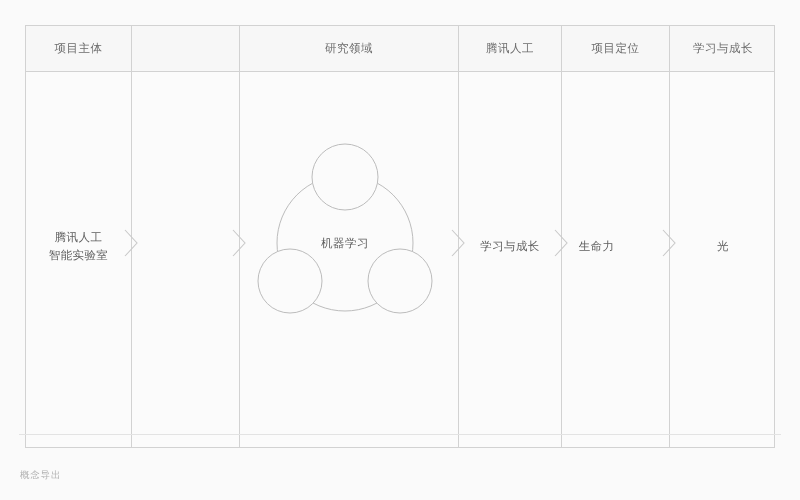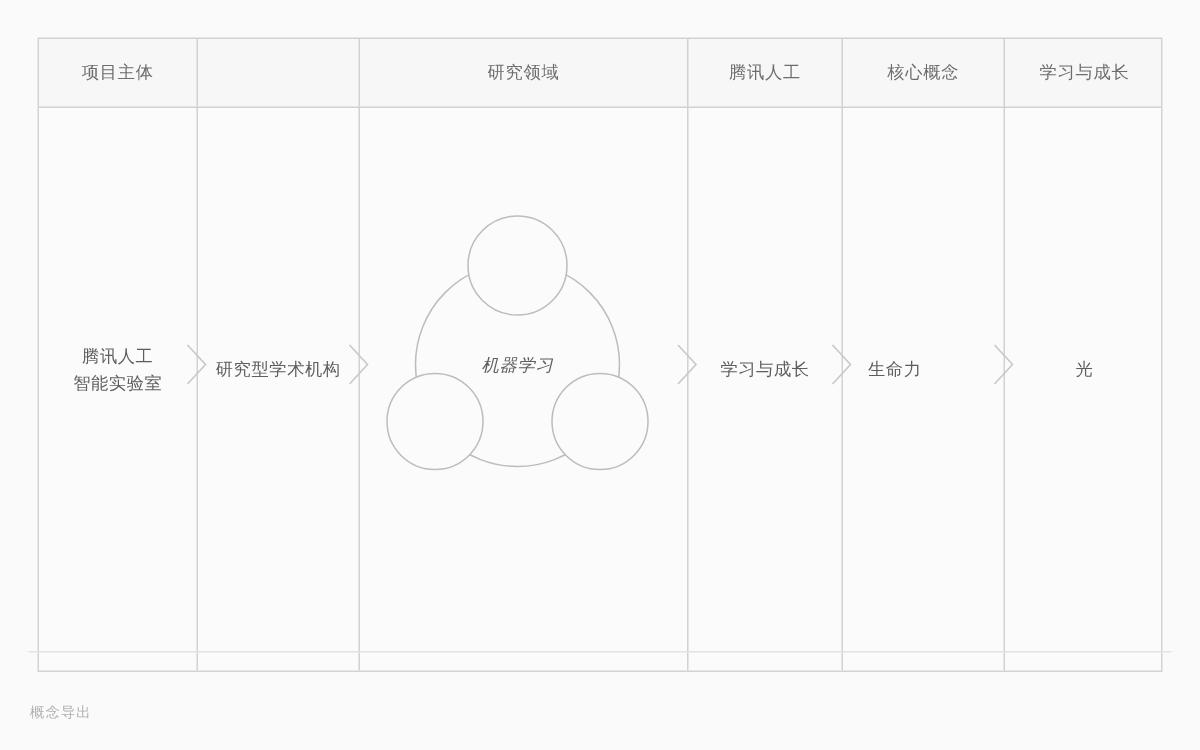--- a/index.html
+++ b/index.html
@@ -105,21 +105,20 @@
     letter-spacing: 0.3px;
     white-space: pre-line;
   }
   .center-label {
     position: absolute;
     text-align: center;
     font-size: 11.5px;
     color: #5e5e5e;
     letter-spacing: 0.5px;
     white-space: nowrap;
-    font-style: italic;
   }
 
   
   .footer-rule {
     position: absolute;
     left: 19px;
     top: 434px;
     width: 762px;
     height: 1px;
     background: #e3e3e3;
@@ -152,32 +151,29 @@
     <div class="head-cell" style="left:0px;   width:105px">
         <span>项目主体</span>
       </div>
     <div class="head-cell" style="left:214px; width:218px">
         <span>研究领域</span>
       </div>
     <div class="head-cell" style="left:433px; width:102px">
         <span>腾讯人工</span>
       </div>
     <div class="head-cell" style="left:536px; width:107px">
-        <span>核心概念</span>
+        <span>项目定位</span>
       </div>
     <div class="head-cell" style="left:644px; width:106px">
         <span>学习与成长</span>
       </div>
 
     <div class="body-cell" style="left:0px;   width:105px">
         <span style="white-space: pre-line;">腾讯人工
 智能实验室</span>
-      </div>
-    <div class="body-cell" style="left:106px; width:107px">
-        <span>研究型学术机构</span>
       </div>
     <div class="body-cell" style="left:433px; width:102px">
         <span>学习与成长</span>
       </div>
     <div class="body-cell" style="left:517px; width:107px">
         <span>生命力</span>
       </div>
     <div class="body-cell" style="left:644px; width:106px">
         <span>光</span>
       </div>

